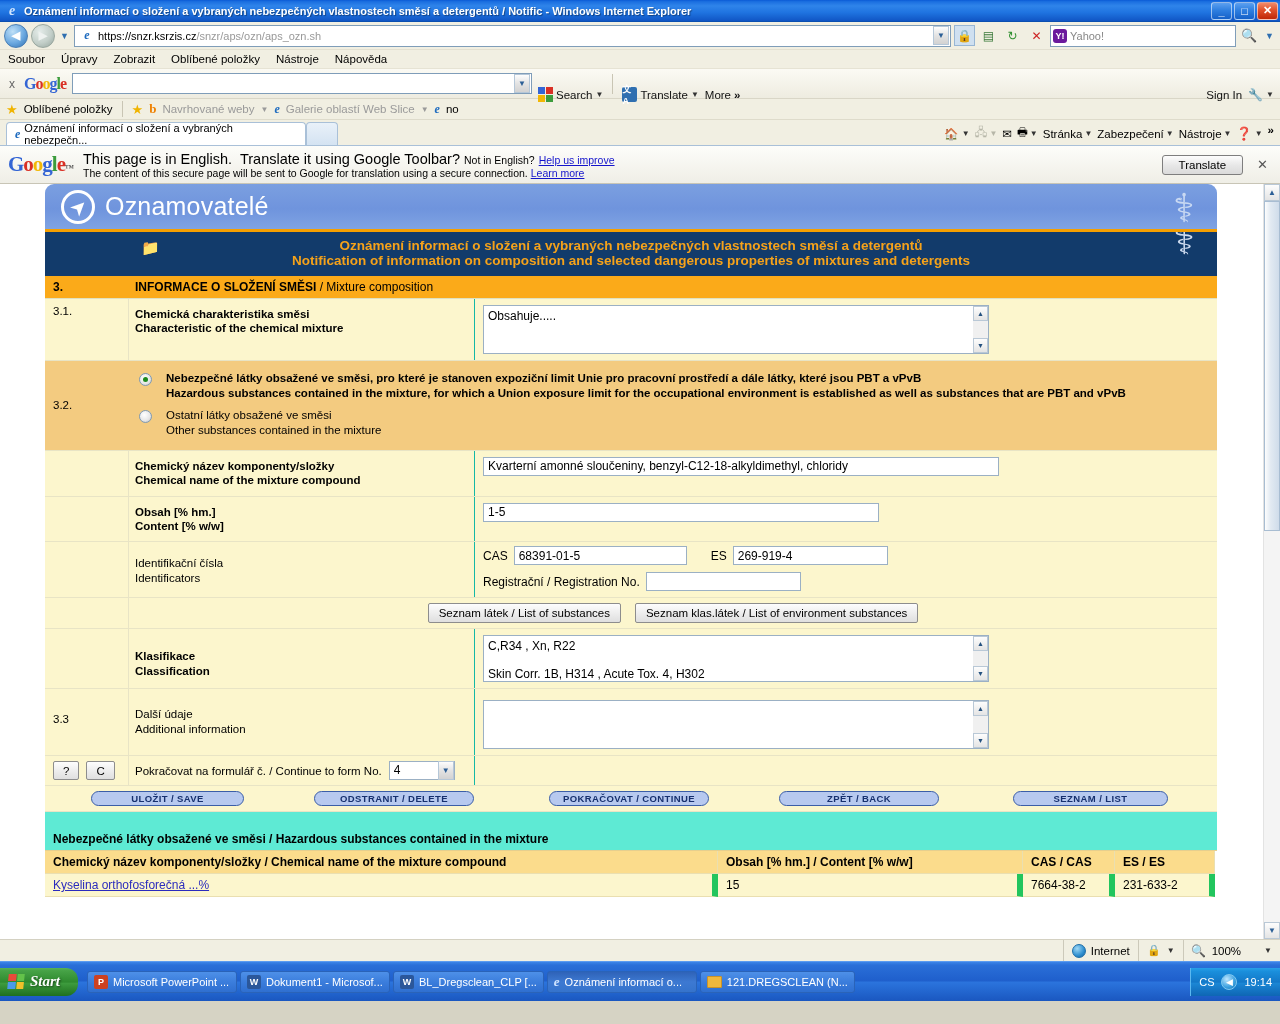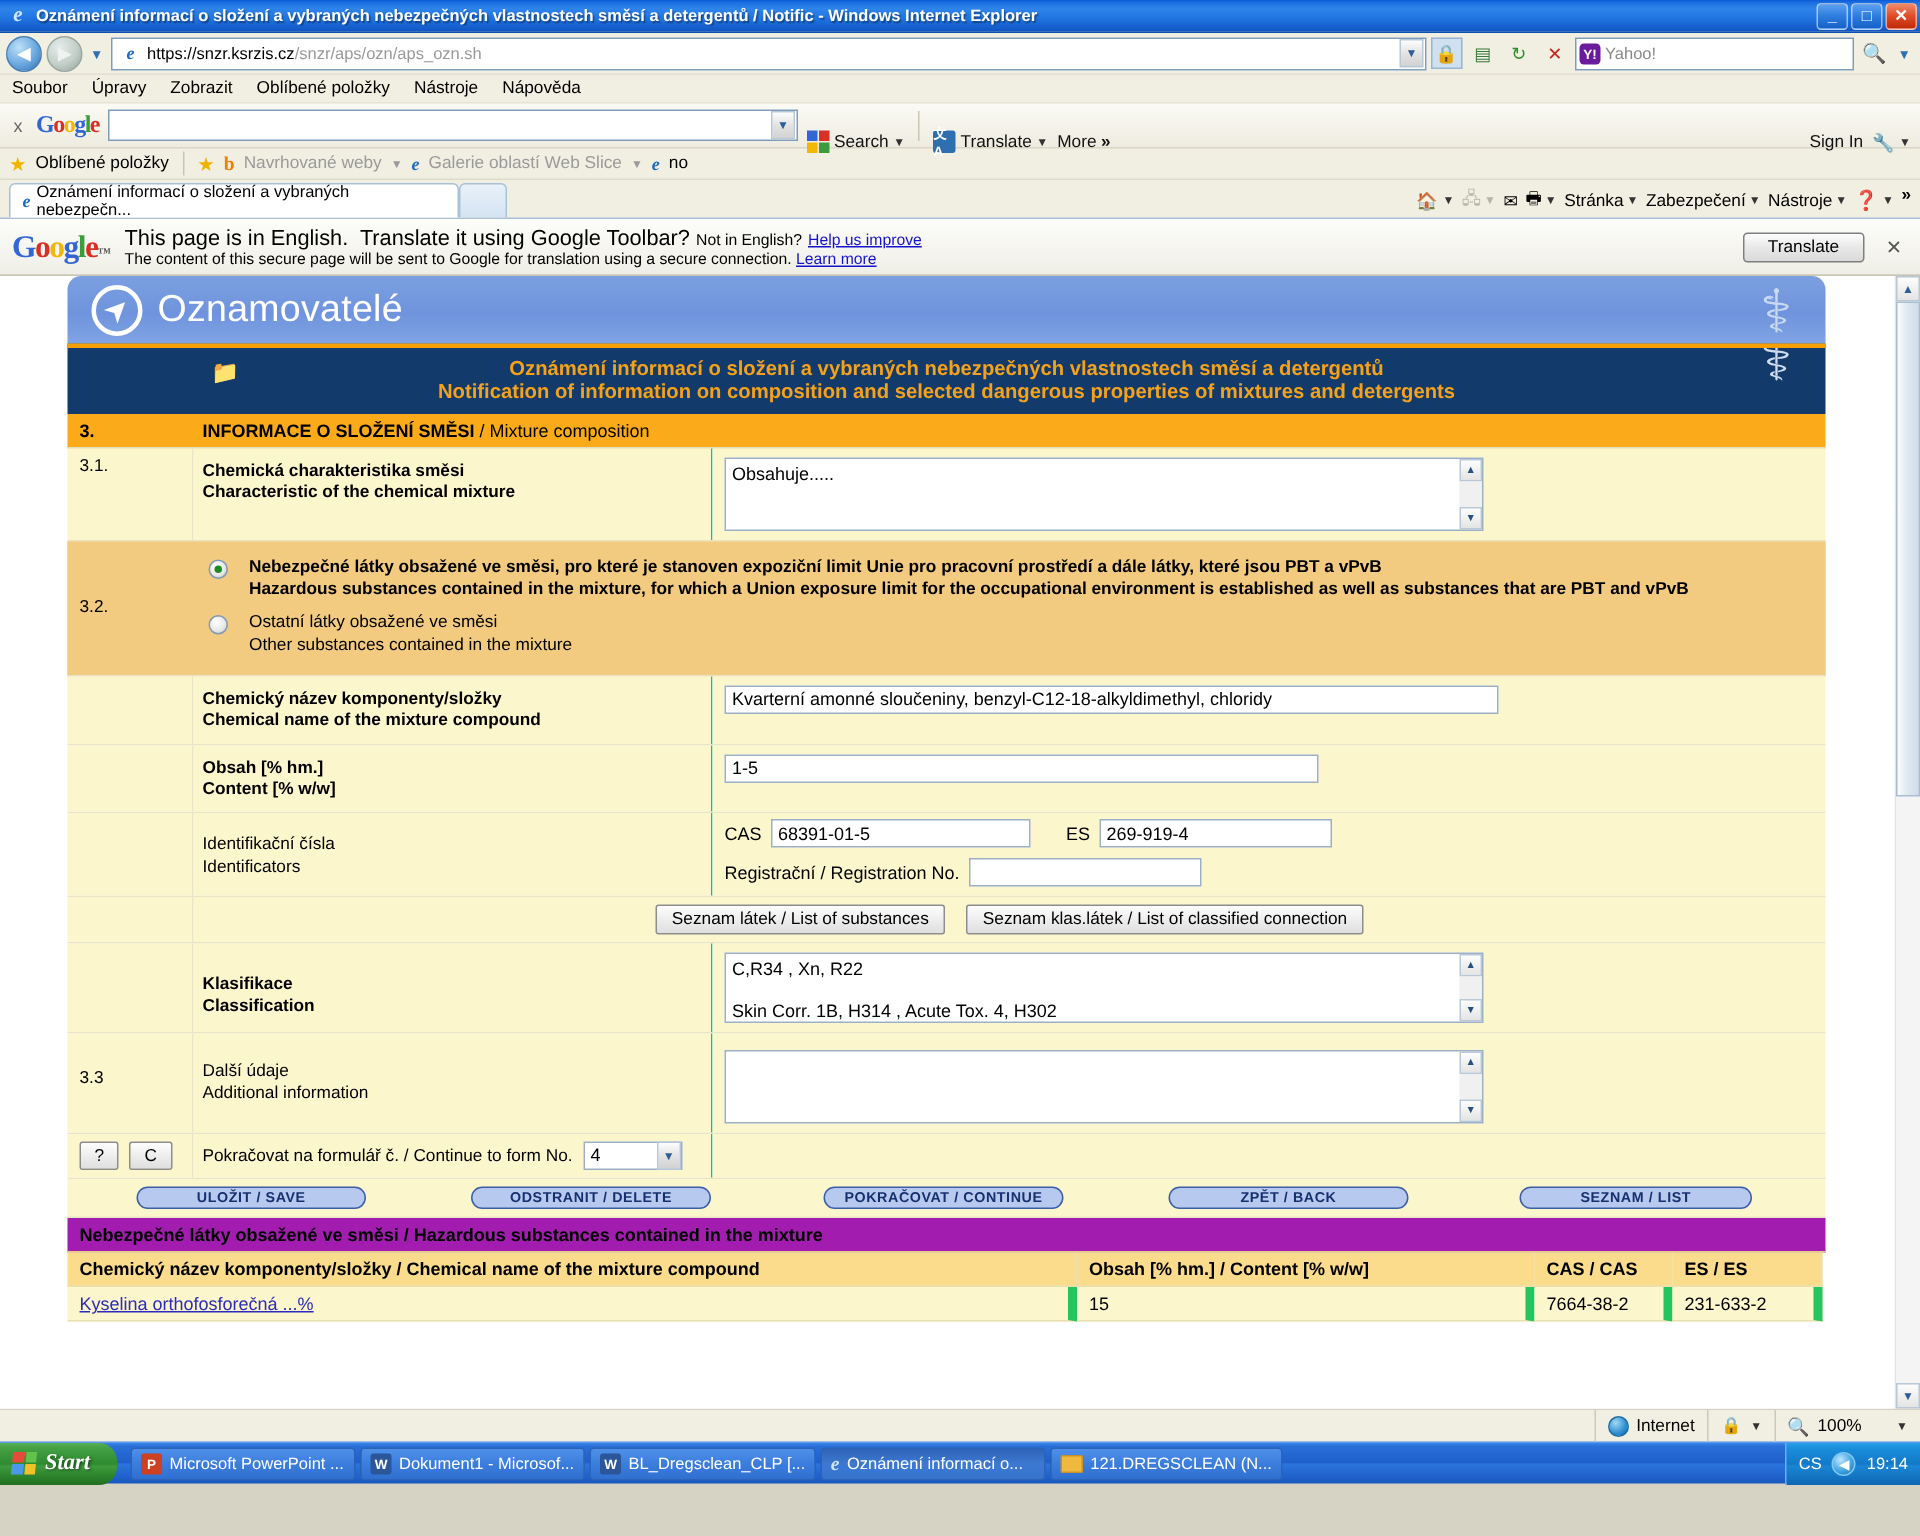--- a/index.html
+++ b/index.html
@@ -270,22 +270,22 @@
   .sel .v { width: 44px; }
 
   .pill {
     display: flex; align-items: center; justify-content: center;
     height: 15px; border: 1px solid #3b5ea8; border-radius: 9px;
     background: #b7c9ef; color: #16306e; font-size: 9.5px; font-weight: bold;
     letter-spacing: .4px;
   }
 
   .tbl-hdr-orange {
-    background: #a21caf; font-weight: bold; font-size: 12px;
-    padding: 4px 0 4px 8px; border-bottom: 1px solid #e6cf8e;
+    background: #5eead4; font-weight: bold; font-size: 12px;
+    padding: 20px 0 4px 8px; border-bottom: 1px solid #e6cf8e;
   }
   .tbl { display: flex; font-size: 12px; }
   .tbl .th {
     background: #fbdc8c; font-weight: bold; padding: 4px 0 4px 8px;
     border-right: 1px solid #eadfb0; border-bottom: 1px solid #eadfb0;
   }
   .tbl .td {
     background: #fcf6cd; padding: 4px 0 4px 8px;
     border-right: 6px solid #22c55e; border-bottom: 1px solid #eadfb0;
   }
@@ -302,21 +302,21 @@
   #statusbar .zone { display: flex; align-items: center; gap: 5px; padding: 0 8px;
                      border-left: 1px solid #ccc9ba; height: 100%; }
   .globe { width:14px;height:14px;border-radius:50%;
            background: radial-gradient(circle at 35% 30%, #9fd8f5, #2f8fd0 60%, #15609c);
            border:1px solid #1e6ea8; }
   .magn { color: #2f6fb0; font-size: 12px; }
   .lock-s { width:15px;height:14px;display:flex;align-items:center;justify-content:center;font-size:11px;color:#8a8a78;}
 
   
   #taskbar {
-    height: 28px;
+    height: 40px;
     background: linear-gradient(to bottom,#3b84e8 0%,#2a6fd8 8%,#1f5fcc 48%,#2b74dd 52%,#1a57c0 100%);
     display: flex; align-items: center; gap: 3px; padding-right: 0;
     border-top: 1px solid #5b9bf0;
   }
   #start {
     height: 28px; padding: 0 18px 0 8px;
     background: linear-gradient(to bottom,#56b156 0%,#46a246 10%,#2f8b2f 50%,#3d9b3d 55%,#1f6f1f 100%);
     border-radius: 0 12px 12px 0;
     display: flex; align-items: center; gap: 6px;
     color: #fff; font-size: 15px; font-weight: bold; font-style: italic;
@@ -607,21 +607,21 @@
             <span>Registrační / Registration No.</span>
             <span class="inp" style="width:155px"></span>
           </div>
         </div>
       </div>
 
       <div class="row">
         <div class="c-num"></div>
         <div style="flex:1;background:#fcf6cd;padding:5px 0;display:flex;justify-content:center;gap:14px">
           <span class="btn3d">Seznam látek / List of substances</span>
-          <span class="btn3d">Seznam klas.látek / List of classified connection</span>
+          <span class="btn3d">Seznam klas.látek / List of environment substances</span>
         </div>
       </div>
 
       <div class="row">
         <div class="c-num"></div>
         <div class="c-lbl bold" style="padding-top:20px">
           <div>Klasifikace</div>
           <div>Classification</div>
         </div>
         <div class="c-val">

